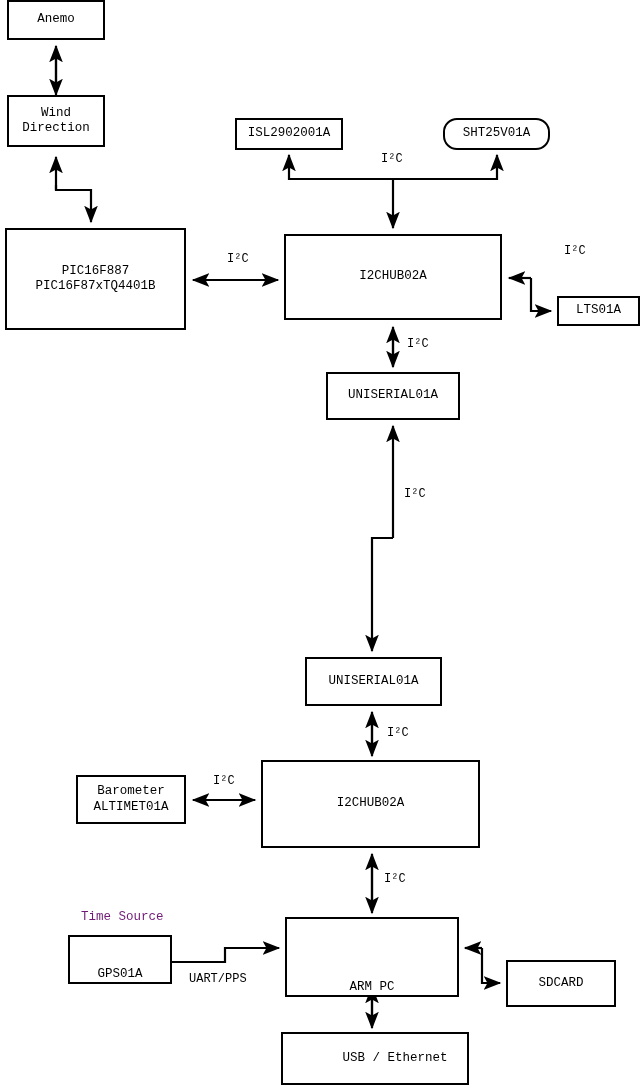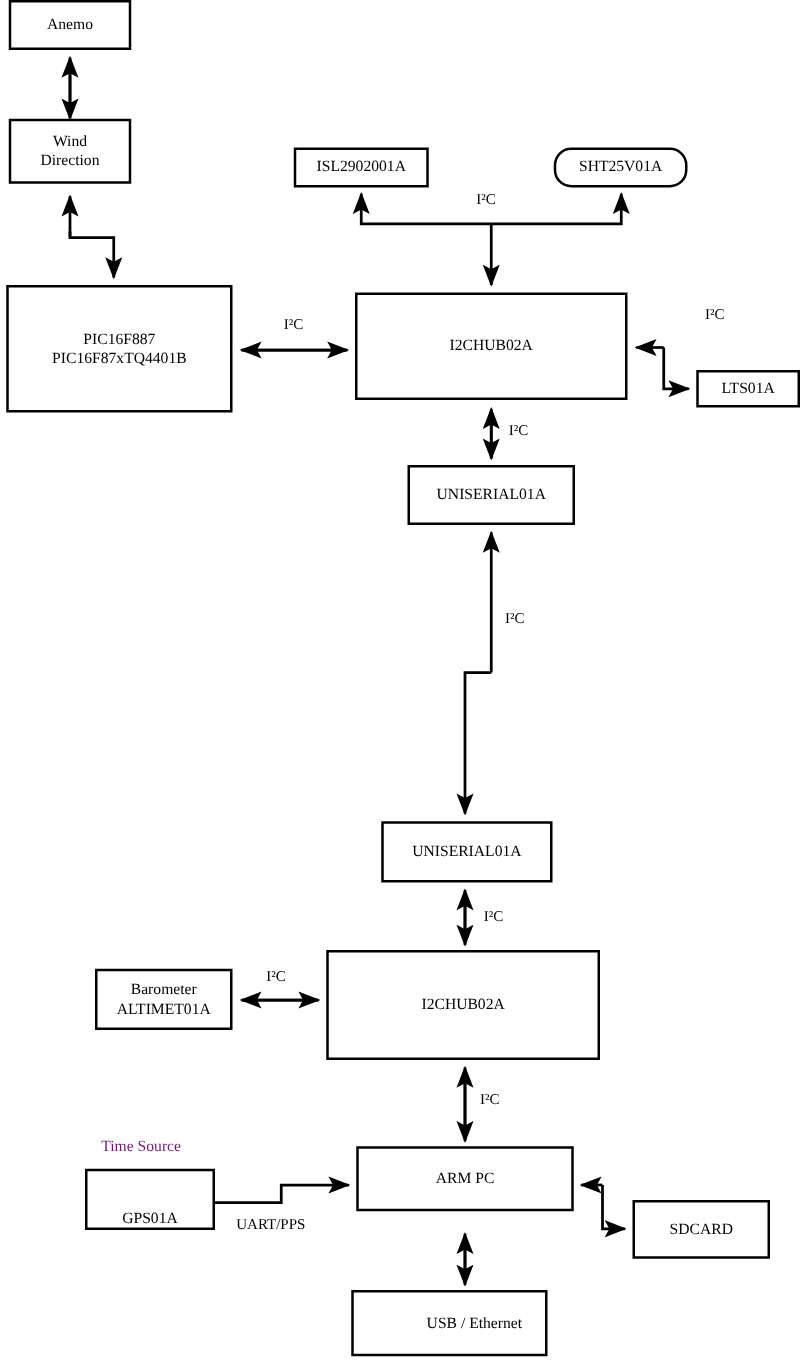--- a/index.html
+++ b/index.html
@@ -5,21 +5,21 @@
   html, body {
     margin: 0;
     padding: 0;
     background: #ffffff;
   }
   #diagram-root {
     position: relative;
     width: 640px;
     height: 1089px;
     background: #ffffff;
-    font-family: Liberation Serif, serif;
+    font-family: Liberation Mono, monospace;
     overflow: hidden;
   }
   svg#wires {
     position: absolute;
     left: 0;
     top: 0;
     width: 640px;
     height: 1089px;
   }
   .wire {
@@ -183,29 +183,29 @@
   </div>
 
   <div class="node-box" style="left:261px; top:760px; width:219px; height:88px;">
     <span class="node-label">I2CHUB02A</span>
   </div>
 
   <div class="node-box" style="left:68px; top:935px; width:104px; height:49px;align-items:flex-end;">
     <span class="node-label">GPS01A</span>
   </div>
 
-  <div class="node-box" style="left:285px; top:917px; width:174px; height:52px;">
+  <div class="node-box" style="left:285px; top:917px; width:174px; height:80px;align-items:flex-end;">
     <span class="node-label">ARM PC</span>
   </div>
 
   <div class="node-box" style="left:506px; top:960px; width:110px; height:47px;">
     <span class="node-label">SDCARD</span>
   </div>
 
-  <div class="node-box" style="left:281px; top:1032px; width:157px; height:53px;padding-left:40px;">
+  <div class="node-box" style="left:281px; top:1032px; width:188px; height:53px;padding-left:40px;">
     <span class="node-label">USB / Ethernet</span>
   </div>
 
   <div class="edge-label" style="left:381px; top:152px;">I²C</div>
 
   <div class="edge-label" style="left:227px; top:252px;">I²C</div>
 
   <div class="edge-label" style="left:564px; top:244px;">I²C</div>
 
   <div class="edge-label" style="left:407px; top:337px;">I²C</div>

